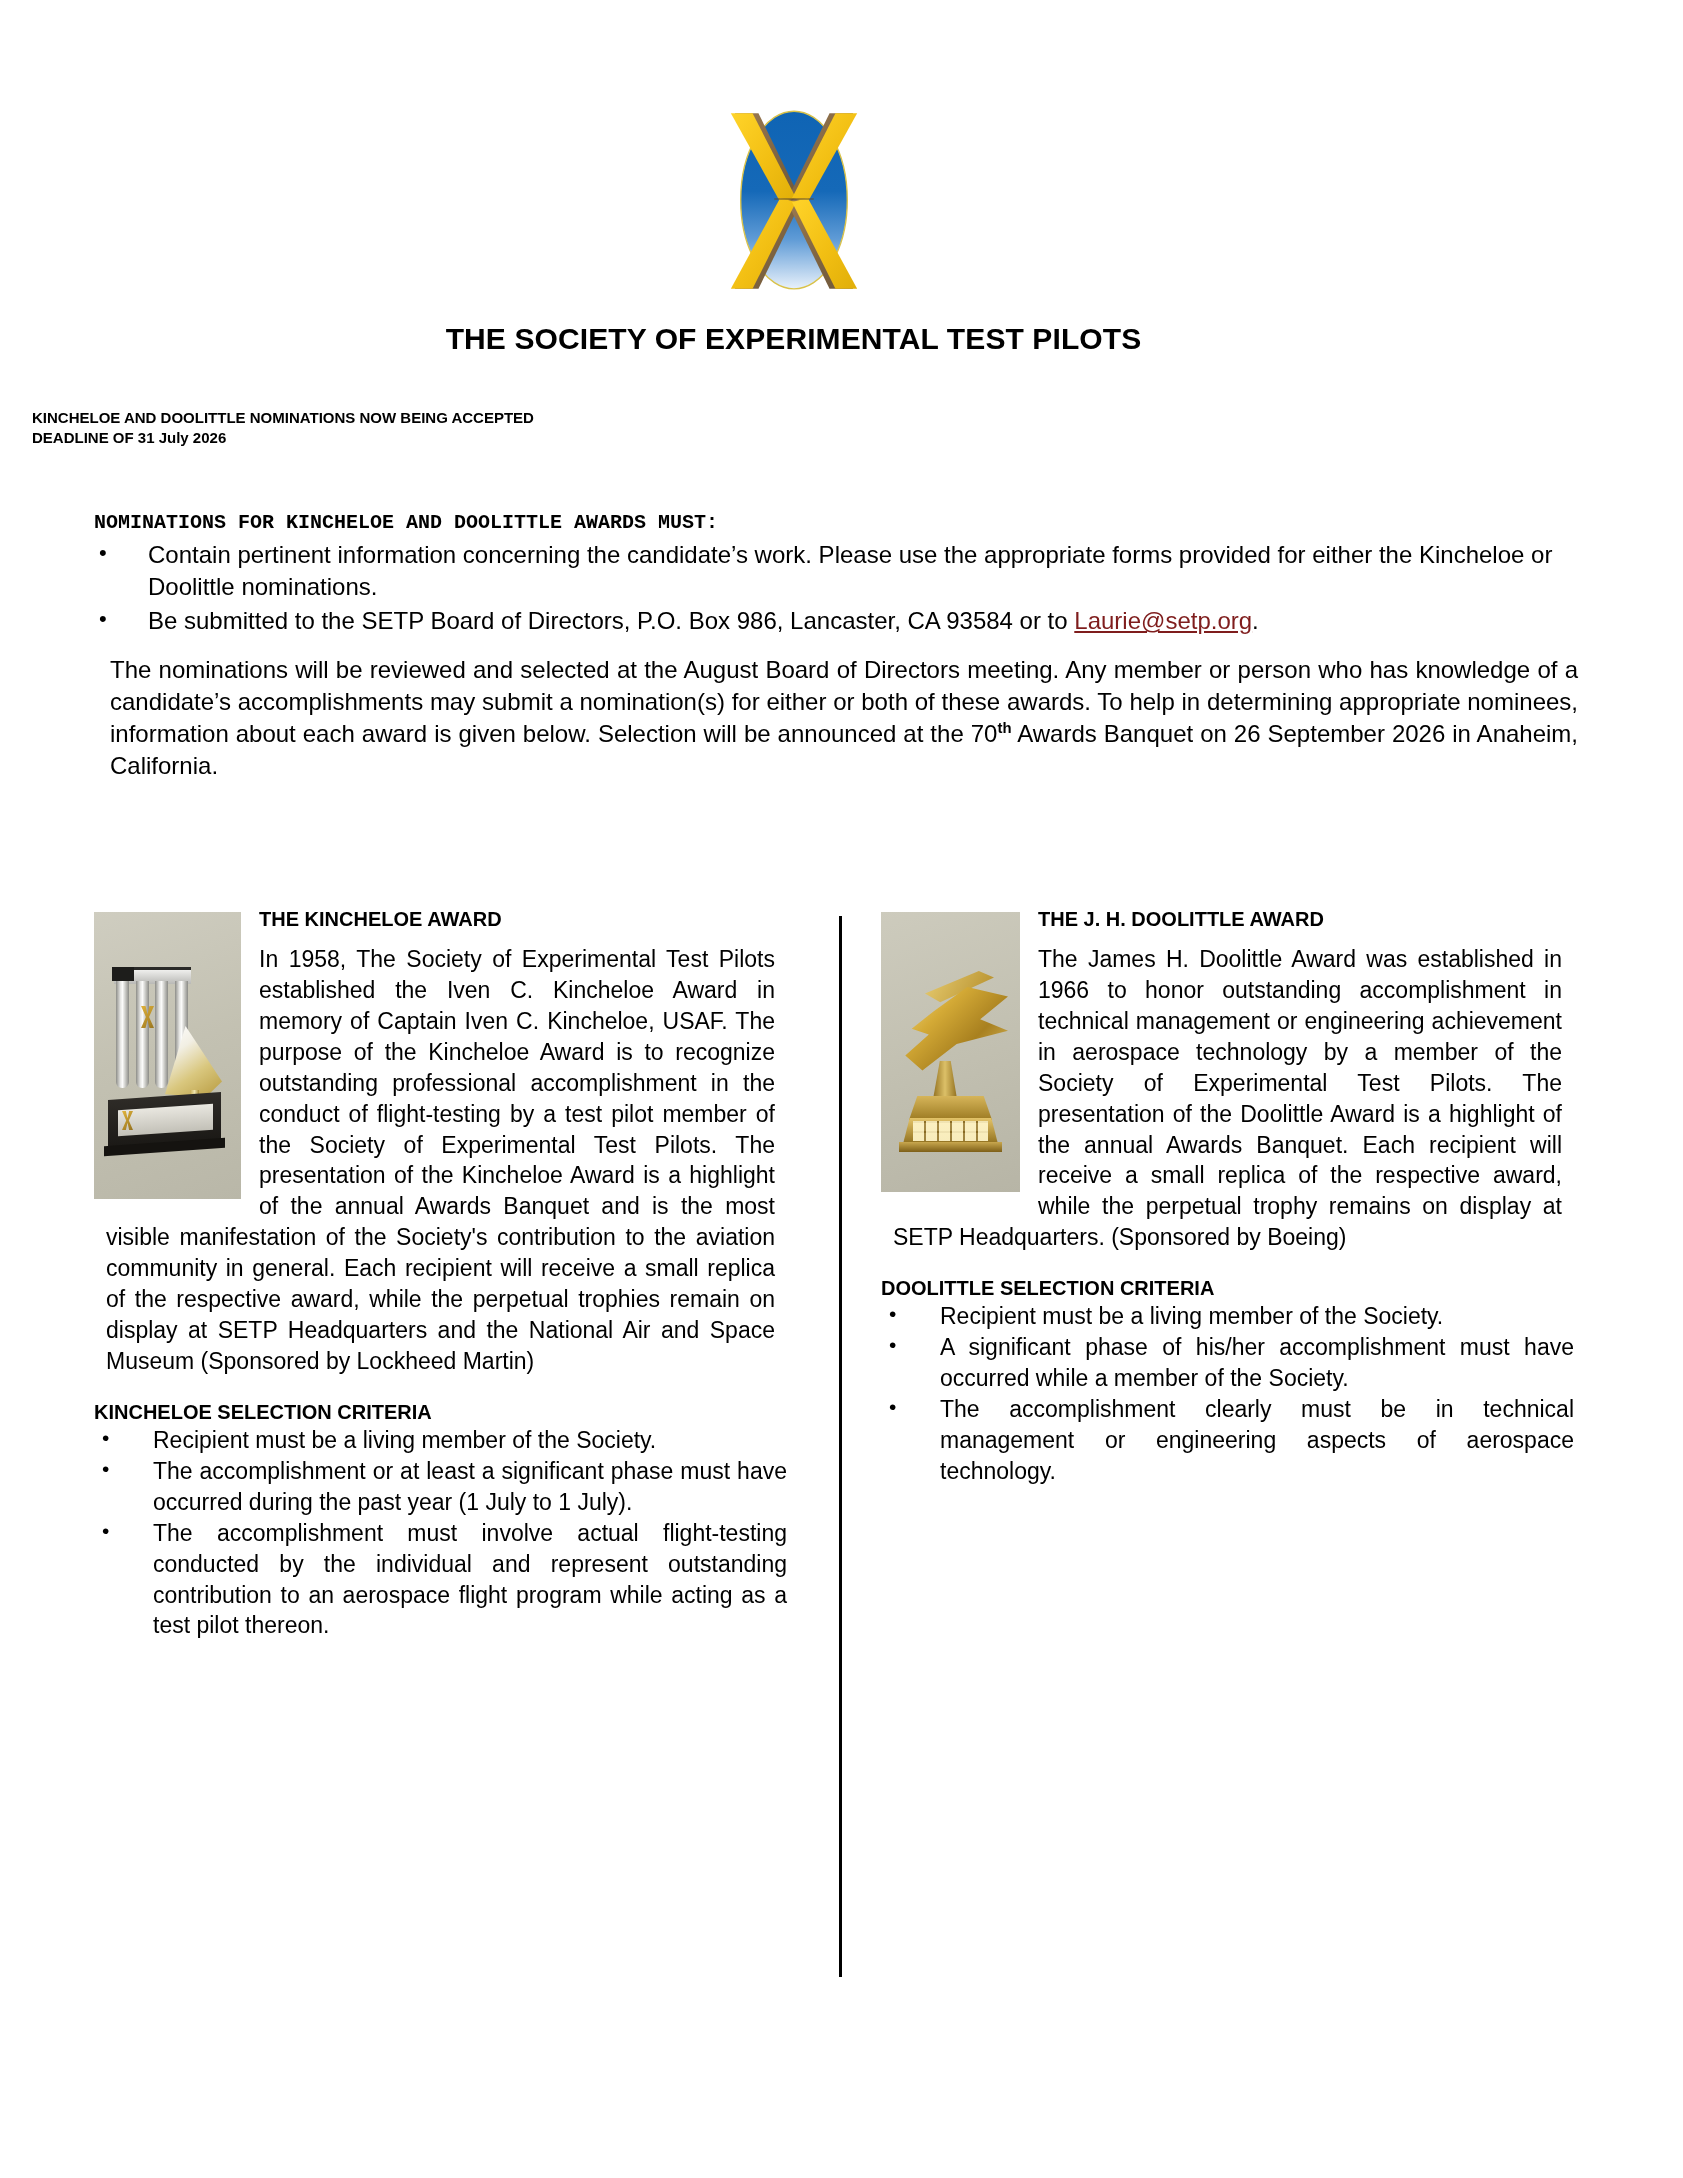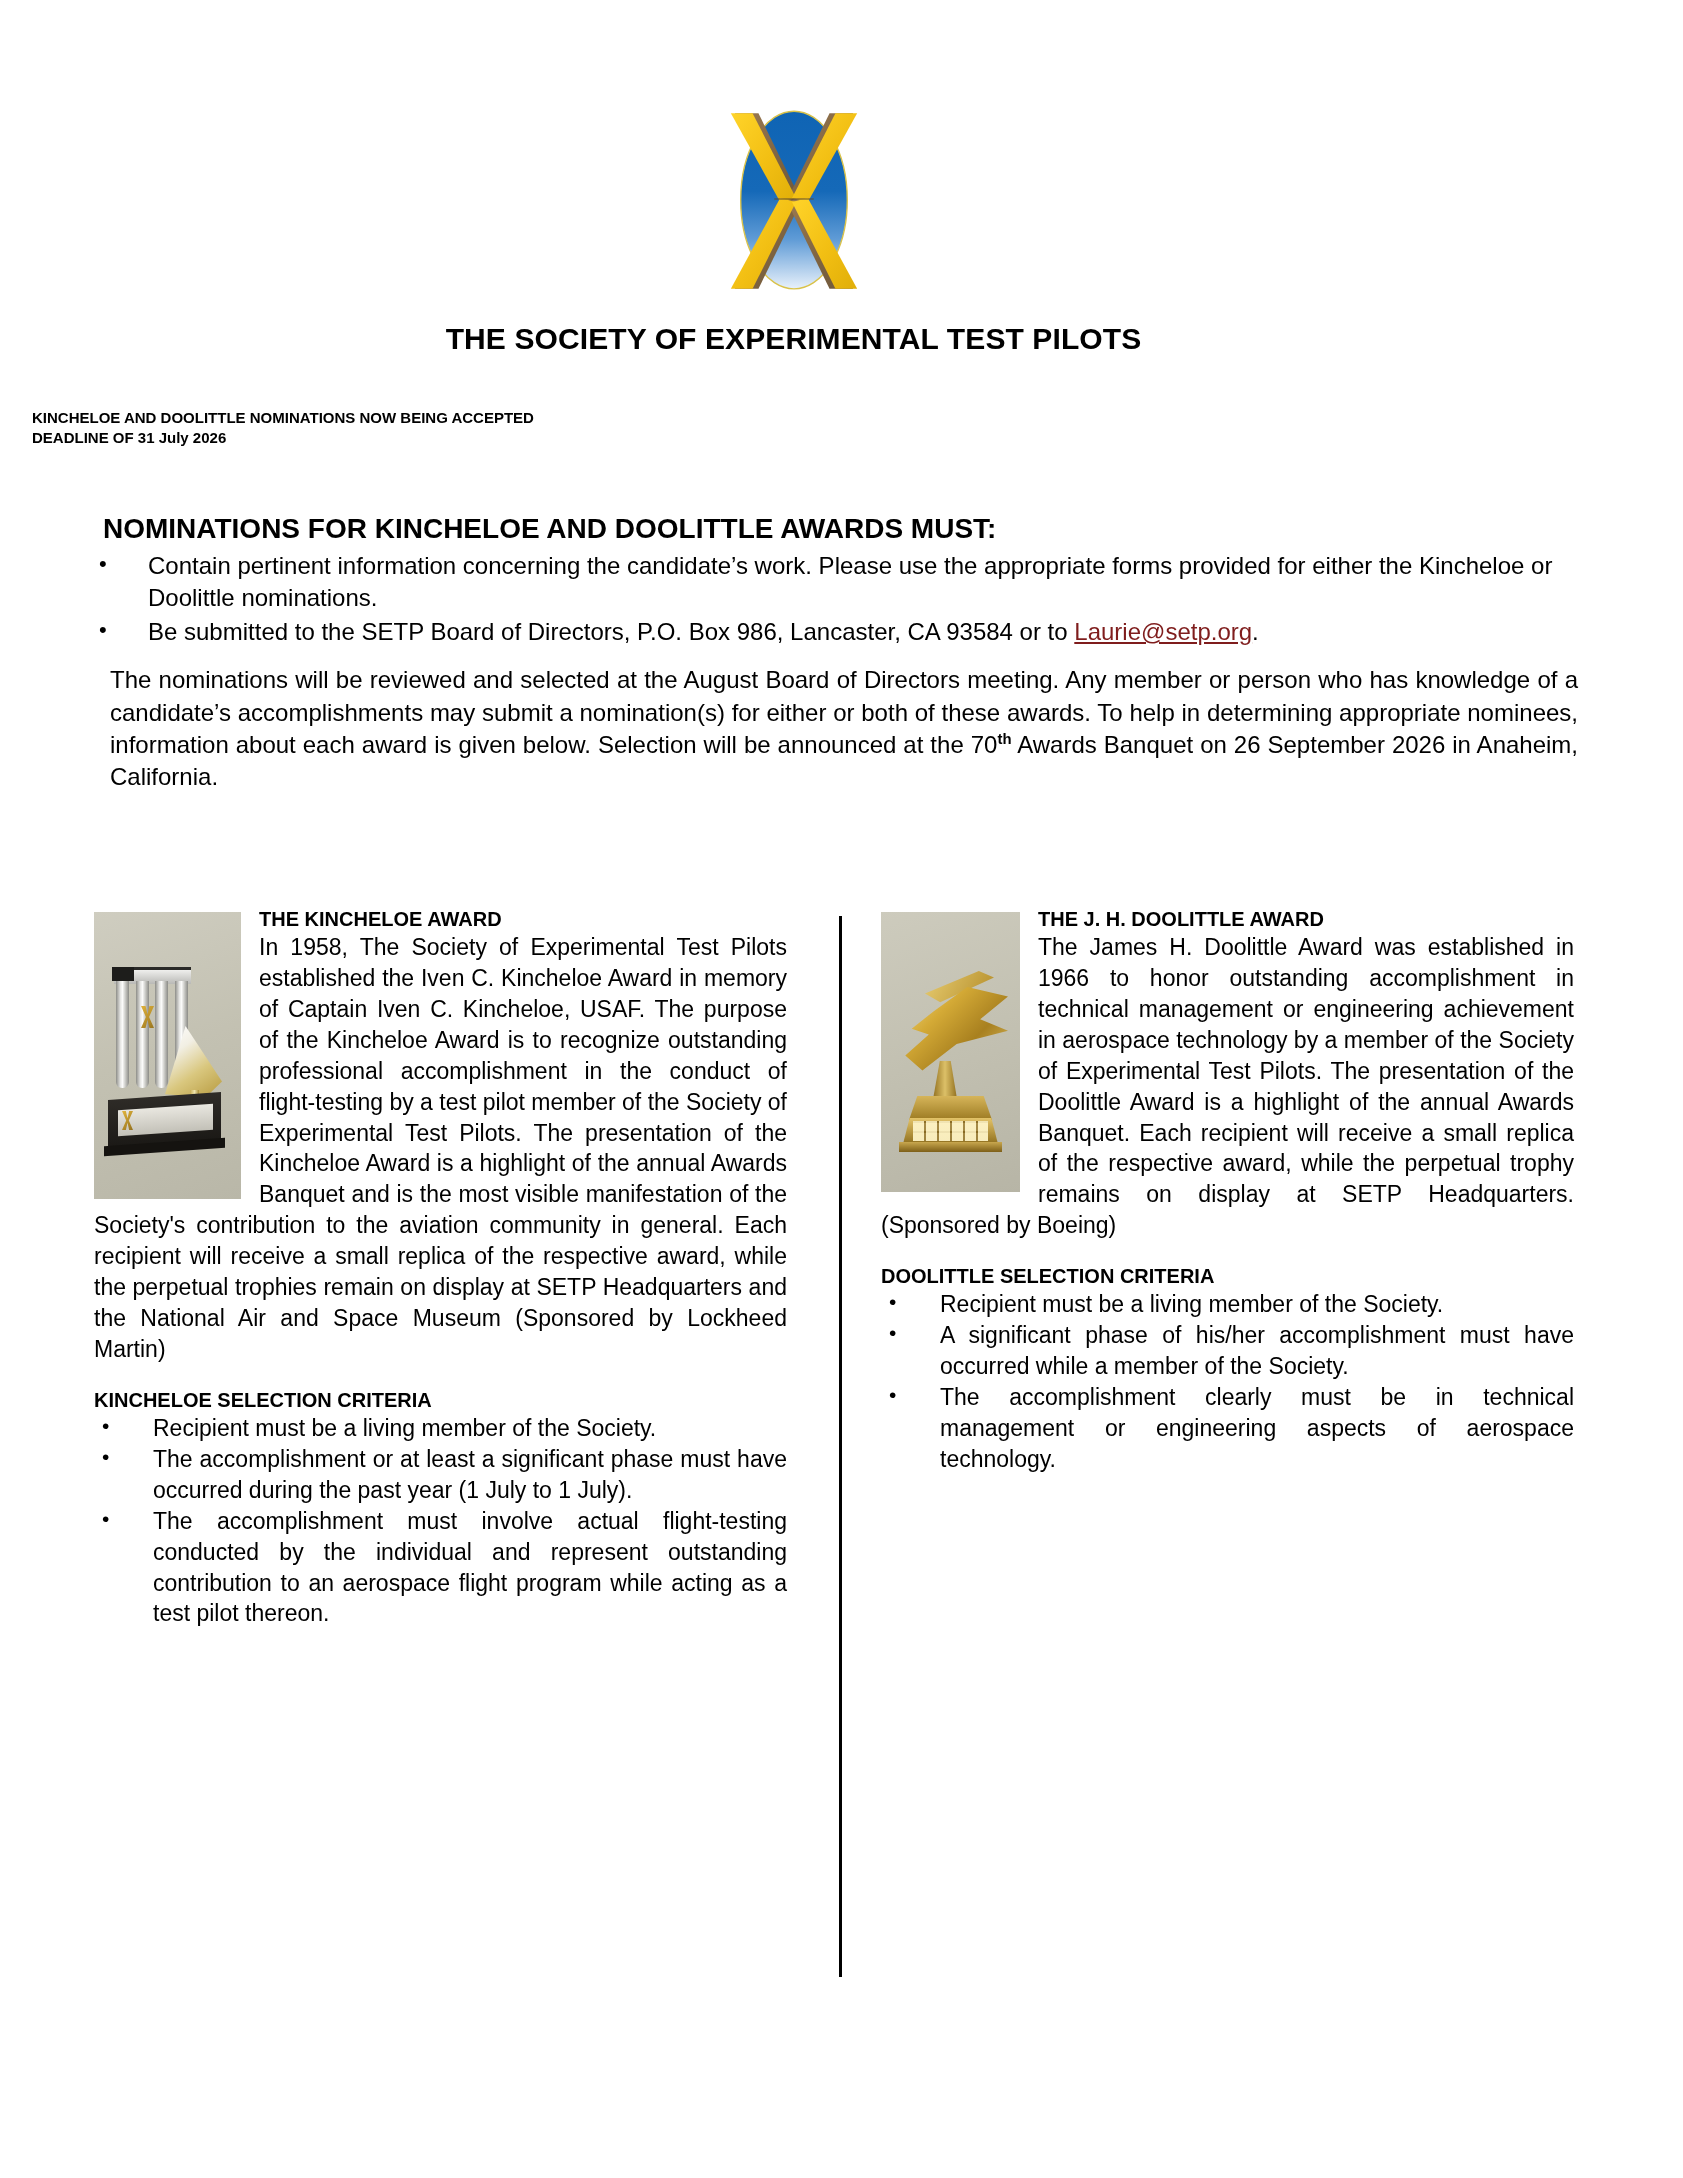--- a/index.html
+++ b/index.html
@@ -65,22 +65,23 @@
   .top-body {
     position: absolute;
     left: 94px;
     top: 510px;
     width: 1500px;
     font-size: 24px;
     line-height: 1.345;
   }
   .lead-head {
     font-weight: bold;
-    font-size: 28px;
-    margin: 0 0 2px 9px;
+    font-size: 20px;
+    margin: 0 0 2px 0;
+    font-family: Liberation Mono, monospace;
   }
   ul.top-list {
     list-style: none;
     margin: 0;
     padding: 0;
   }
   ul.top-list > li {
     position: relative;
     padding-left: 54px;
     margin: 0 0 2px 0;
@@ -133,21 +134,21 @@
     background: #000000;
   }
 
   .col h3 {
     margin: 0;
     font-size: 20px;
     font-weight: bold;
     line-height: 1.30;
   }
   .col .body-text {
-    margin: 0;
+    margin: 12px;
     text-align: justify;
     text-justify: inter-word;
   }
 
   ul.crit {
     list-style: none;
     margin: 0;
     padding: 0;
   }
   ul.crit > li {

